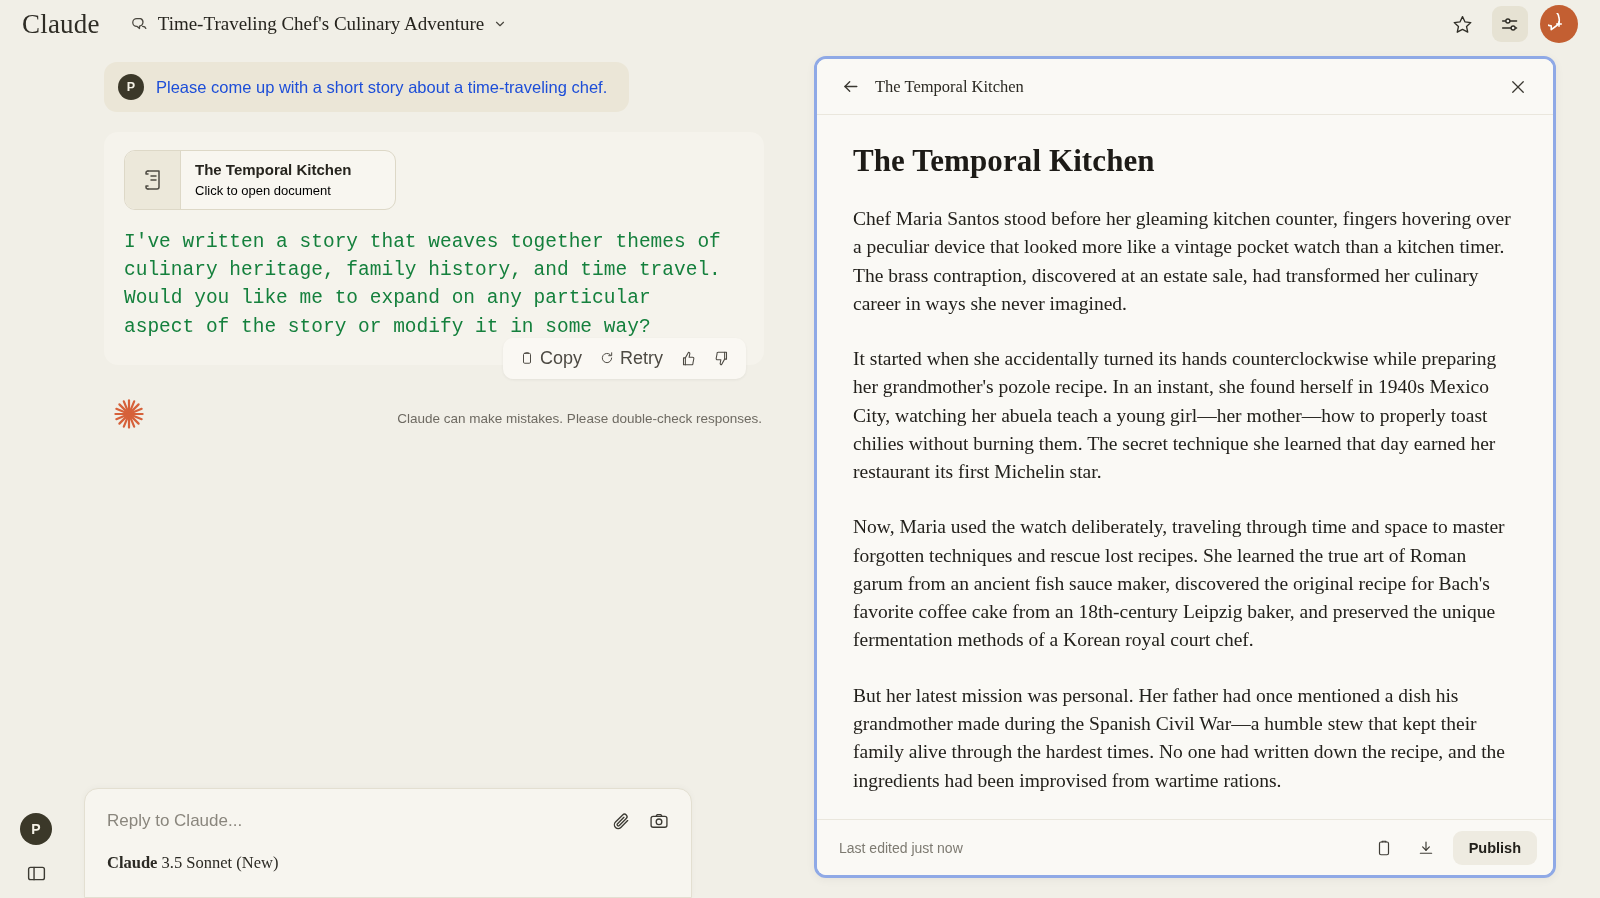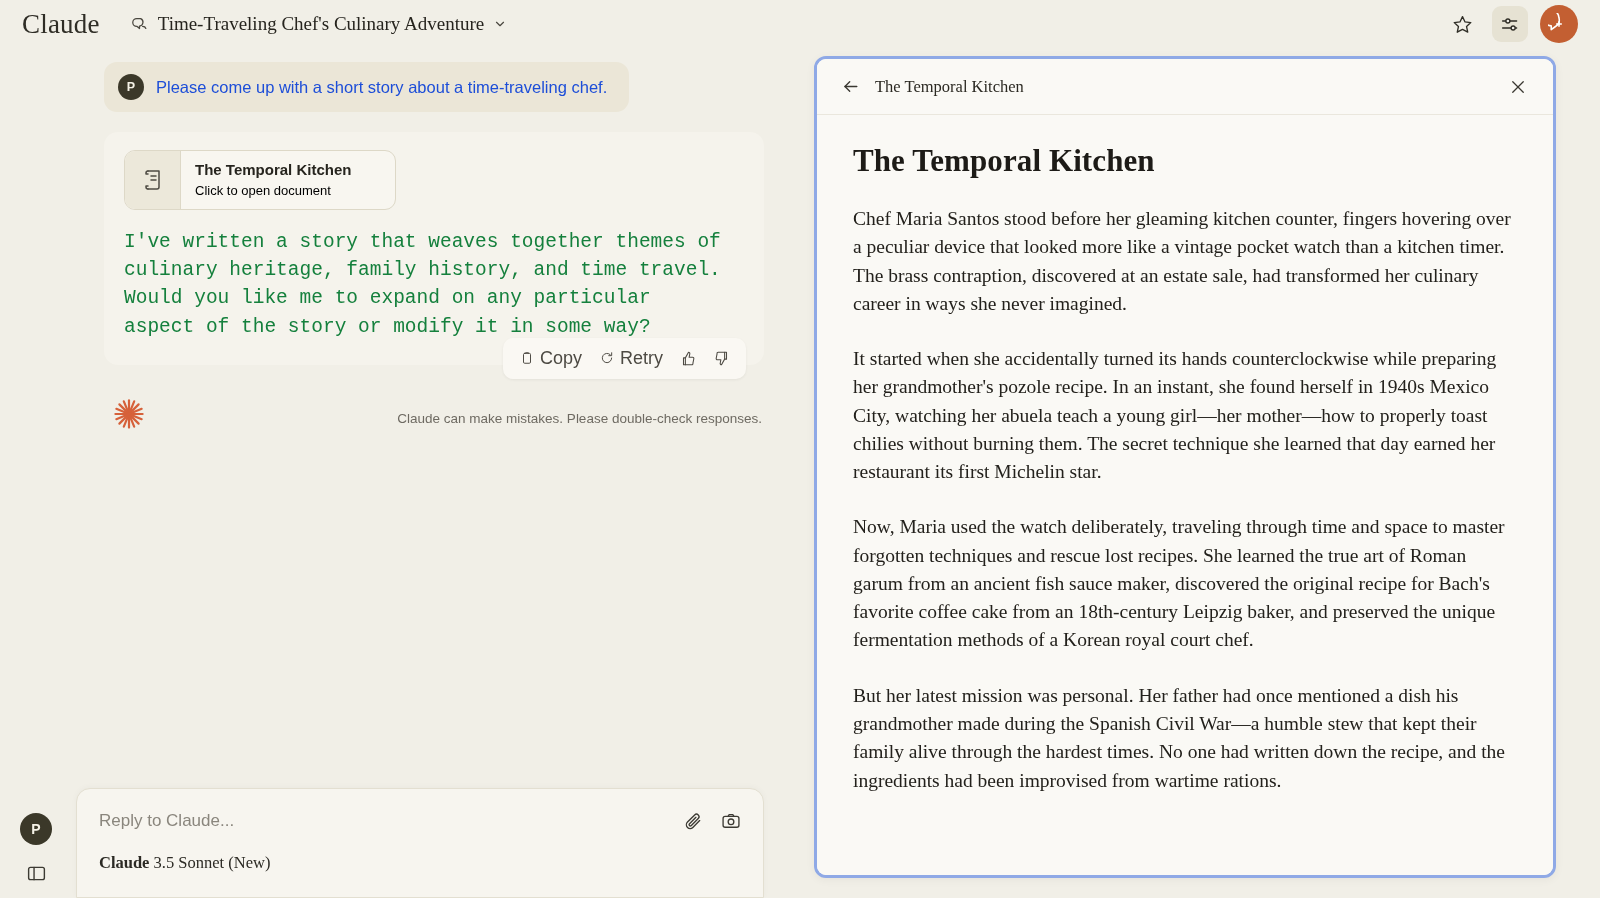--- a/index.html
+++ b/index.html
@@ -203,23 +203,23 @@
     right: 46px;
     top: 10px;
     font-size: 13.5px;
     color: #6e6a62;
     font-family: "Liberation Sans", sans-serif;
   }
 
   
   .composer-wrap {
     position: absolute;
-    left: 76px;
+    left: 84px;
     bottom: 0;
-    width: 688px;
+    width: 608px;
     height: 110px;
     margin-top: 43px;
   }
   .composer {
     position: relative;
     background: #f7f5ef;
     border: 1px solid #e3dfd1;
     border-radius: 14px 14px 0 0;
     height: 110px;
     padding: 22px 20px 0 22px;
@@ -572,15 +572,38 @@
 
     <div class="panel-body">
       <div class="doc-title">The Temporal Kitchen</div>
       <p class="doc-p">Chef Maria Santos stood before her gleaming kitchen counter, fingers hovering over a peculiar device that looked more like a vintage pocket watch than a kitchen timer. The brass contraption, discovered at an estate sale, had transformed her culinary career in ways she never imagined.</p>
       <p class="doc-p">It started when she accidentally turned its hands counterclockwise while preparing her grandmother's pozole recipe. In an instant, she found herself in 1940s Mexico City, watching her abuela teach a young girl—her mother—how to properly toast chilies without burning them. The secret technique she learned that day earned her restaurant its first Michelin star.</p>
       <p class="doc-p">Now, Maria used the watch deliberately, traveling through time and space to master forgotten techniques and rescue lost recipes. She learned the true art of Roman garum from an ancient fish sauce maker, discovered the original recipe for Bach's favorite coffee cake from an 18th-century Leipzig baker, and preserved the unique fermentation methods of a Korean royal court chef.</p>
       <p class="doc-p">But her latest mission was personal. Her father had once mentioned a dish his grandmother made during the Spanish Civil War—a humble stew that kept their family alive through the hardest times. No one had written down the recipe, and the ingredients had been improvised from wartime rations.</p>
 
     </div>
 
+    <div class="panel-foot">
+      <div class="foot-note">Last edited just now</div>
+      <div class="foot-actions">
+        <div class="foot-icon">
+          <span>
+            <svg width="18" height="18" viewBox="0 0 24 24" fill="none" stroke="#3f3d36" stroke-width="1.6" stroke-linecap="round" stroke-linejoin="round">
+              <rect x="6" y="4" width="12" height="17" rx="2"></rect>
+              <path d="M9.5 4V3h5v1"></path>
+            </svg>
+          </span>
+        </div>
+        <div class="foot-icon">
+          <span>
+            <svg width="18" height="18" viewBox="0 0 24 24" fill="none" stroke="#3f3d36" stroke-width="1.6" stroke-linecap="round" stroke-linejoin="round">
+              <line x1="12" y1="4" x2="12" y2="15"></line>
+              <polyline points="7.5 10.5 12 15 16.5 10.5"></polyline>
+              <path d="M4.5 19h15"></path>
+            </svg>
+          </span>
+        </div>
+        <button class="publish-btn">Publish</button>
+      </div>
+    </div>
   </div>
 
 </div>
 
 </body></html>

